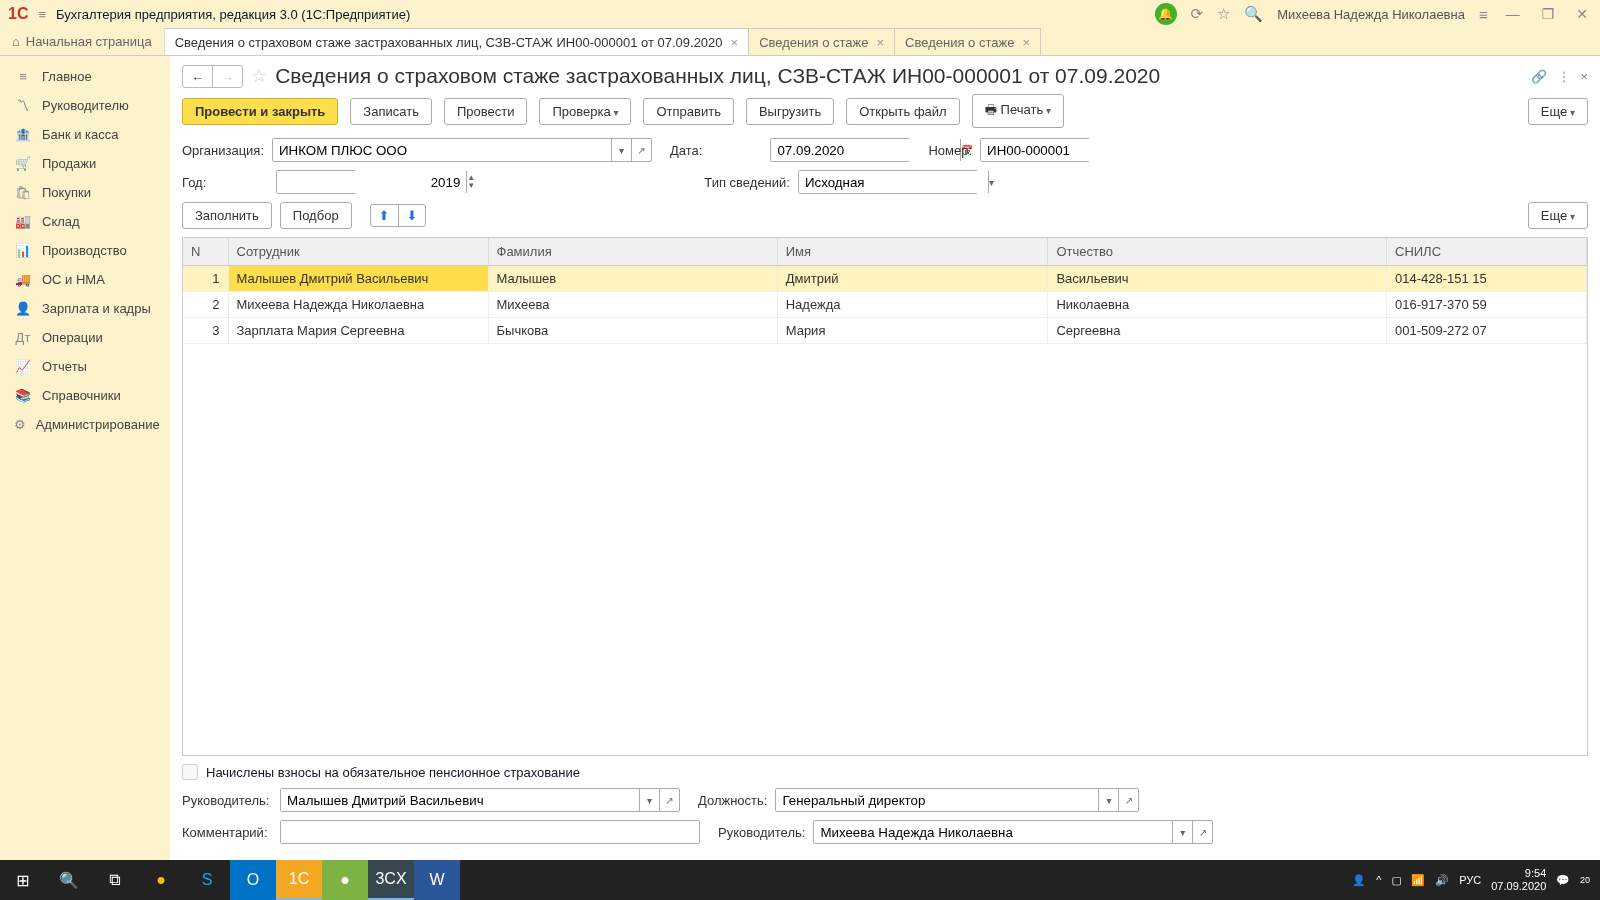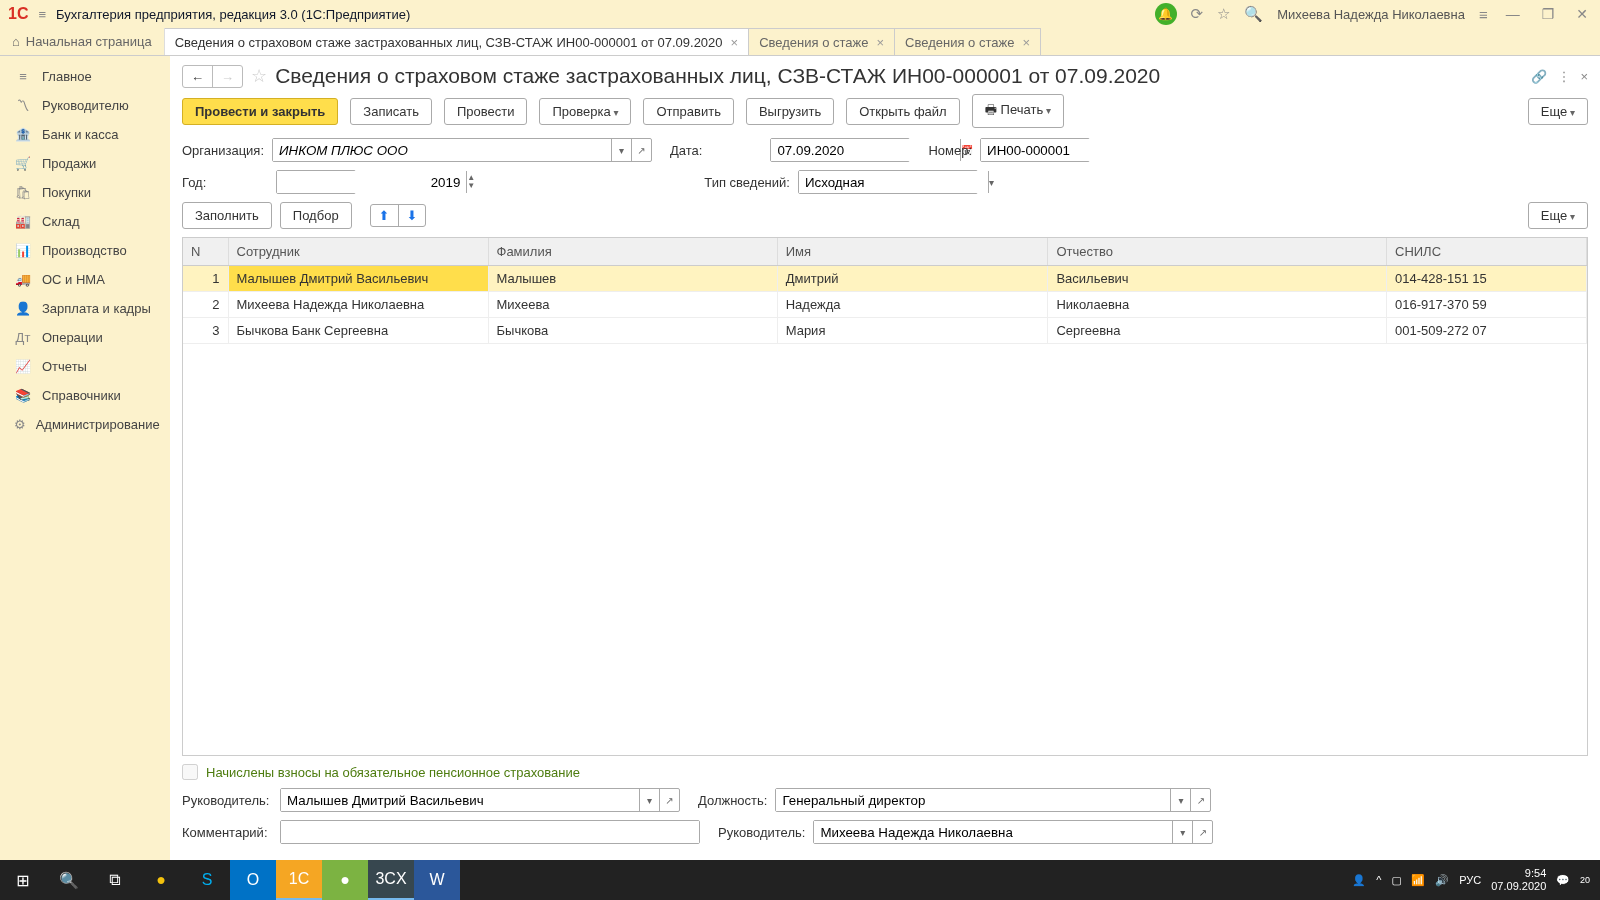--- a/index.html
+++ b/index.html
@@ -47,21 +47,21 @@
 .btn.dd::after { content: " ▾"; color: #666; font-size: 10px; }
 .spacer { flex: 1; }
 
 
 .form-row { display: flex; align-items: center; gap: 8px; margin-bottom: 8px; }
 .label { color: #333; }
 .field { border: 1px solid #aaa; border-radius: 2px; background: #fff; height: 24px; display: flex; align-items: center; }
 .field-input { border: none; padding: 0 6px; height: 100%; outline: none; }
 .field-btn { border-left: 1px solid #aaa; height: 100%; width: 20px; display: flex; align-items: center; justify-content: center; color: #666; cursor: pointer; font-size: 10px; }
 .chk { width: 16px; height: 16px; }
-.disabled-text { color: #4d7c0f; }
+.disabled-text { color: #0f172a; }
 
 
 .arrow-btns { display: flex; border: 1px solid #aaa; border-radius: 3px; }
 .arrow-btns span { padding: 3px 8px; }
 .arrow-btns span + span { border-left: 1px solid #aaa; }
 
 
 .table-wrap { border: 1px solid #ccc; flex: 1; overflow: auto; }
 table { width: 100%; border-collapse: collapse; }
 th { background: #f0f0f0; border-right: 1px solid #ddd; border-bottom: 1px solid #ccc; padding: 6px 8px; text-align: left; font-weight: normal; color: #555; }
@@ -200,21 +200,21 @@
       <span class="btn">Выгрузить</span>
       <span class="btn">Открыть файл</span>
       <span class="btn dd"><span>🖶 </span><span>Печать</span></span>
       <span class="spacer"></span>
       <span class="btn dd">Еще</span>
     </div>
 
     <div class="form-row">
       <span class="label">Организация:</span>
       <div class="field" style="width:380px">
-        <input class="field-input" style="flex: 1 1 0%; font-style: italic;" value="ИНКОМ ПЛЮС ООО">
+        <input class="field-input" style="flex: 1 1 0%;" value="ИНКОМ ПЛЮС ООО">
         <span class="field-btn">▾</span>
         <span class="field-btn">↗</span>
       </div>
       <span class="label" style="margin-left:10px">Дата:</span>
       <div class="field" style="width:140px;margin-left:60px">
         <input class="field-input" style="flex: 1 1 0%;" value="07.09.2020">
         <span class="field-btn">📅</span>
       </div>
       <span class="label" style="margin-left:10px">Номер:</span>
       <div class="field" style="width:110px">
@@ -271,21 +271,21 @@
             <tr>
     <td class="num">2</td>
     <td class="emp">Михеева Надежда Николаевна</td>
     <td>Михеева</td>
     <td>Надежда</td>
     <td>Николаевна</td>
     <td>016-917-370 59</td>
             </tr>
             <tr>
     <td class="num">3</td>
-    <td class="emp">Бычкова Банк Сергеевна</td>
+    <td class="emp">Зарплата Мария Сергеевна</td>
     <td>Бычкова</td>
     <td>Мария</td>
     <td>Сергеевна</td>
     <td>001-509-272 07</td>
             </tr>
           </tbody>
       </table>
     </div>
 
     <div class="bottom-form">
@@ -294,21 +294,21 @@
         <span class="disabled-text">Начислены взносы на обязательное пенсионное страхование</span>
       </div>
       <div class="form-row">
         <span class="label" style="width:90px">Руководитель:</span>
         <div class="field" style="width:400px">
           <input class="field-input" style="flex: 1 1 0%;" value="Малышев Дмитрий Васильевич">
           <span class="field-btn">▾</span>
           <span class="field-btn">↗</span>
         </div>
         <span class="label" style="margin-left:10px">Должность:</span>
-        <div class="field" style="width:436px">
+        <div class="field" style="width:364px">
           <input class="field-input" style="flex: 1 1 0%;" value="Генеральный директор">
           <span class="field-btn">▾</span>
           <span class="field-btn">↗</span>
         </div>
       </div>
       <div class="form-row">
         <span class="label" style="width:90px">Комментарий:</span>
         <div class="field" style="width:420px">
           <input class="field-input" style="flex: 1 1 0%;">
         </div>

